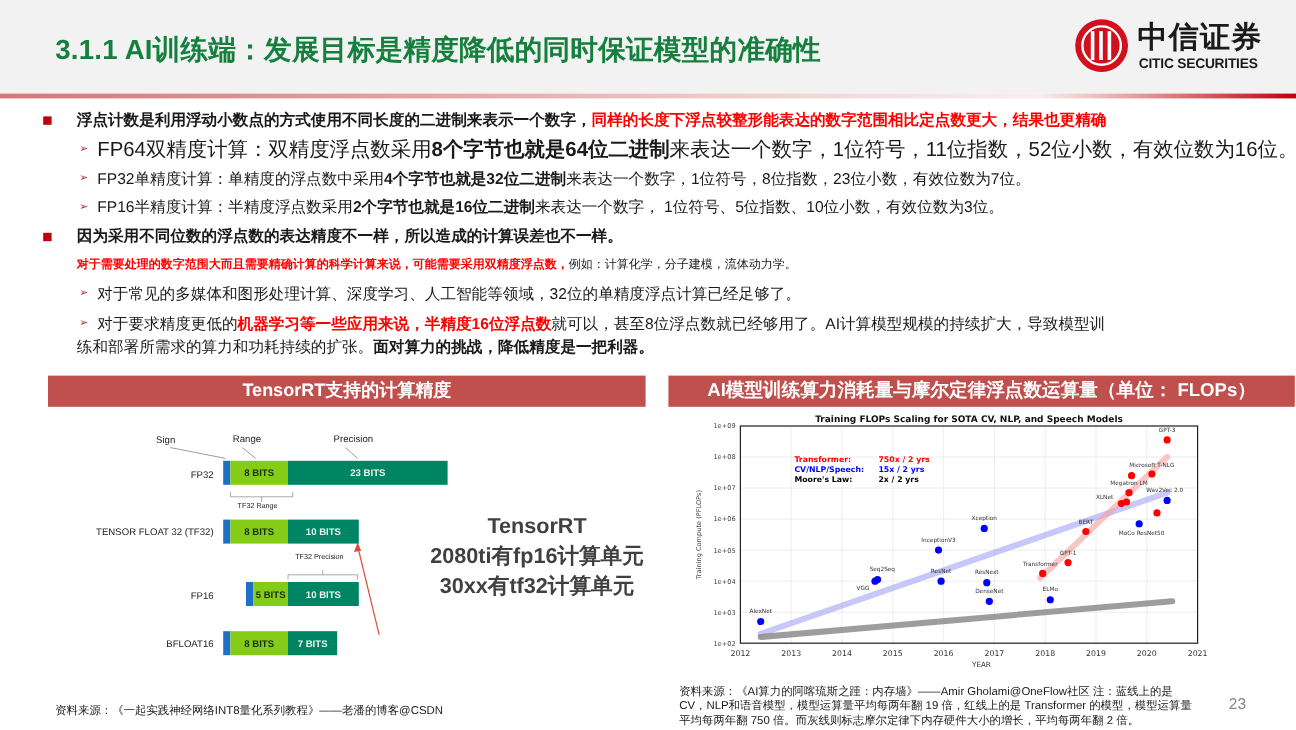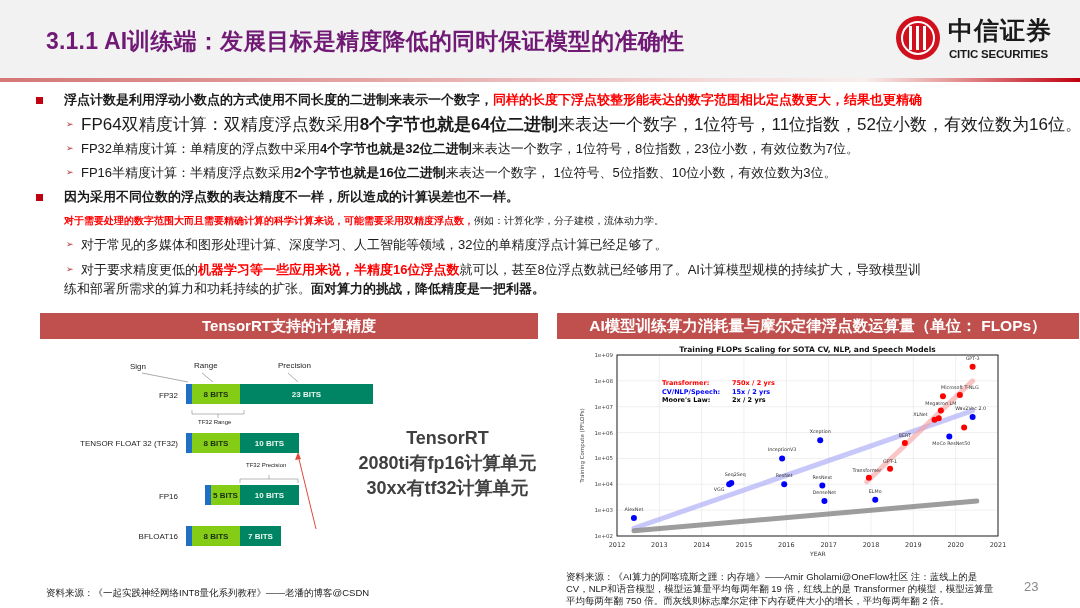--- a/index.html
+++ b/index.html
@@ -1,21 +1,21 @@
 <!DOCTYPE html>
 <html><head>
 <meta charset="utf-8">
 <style>
   * { box-sizing: border-box; margin: 0; padding: 0; }
   html, body { width: 1080px; height: 608px; overflow: hidden; background: #ffffff; }
   body { position: relative; font-family: "Liberation Sans", "DejaVu Sans", sans-serif; color: #1a1a1a; }
 
   
   .header { position: absolute; left: 0; top: 0; width: 1080px; height: 78px; background: #f2f2f2; }
-  .title { position: absolute; left: 46px; top: 26px; font-size: 23px; font-weight: bold; color: #701a75; letter-spacing: 0.2px; white-space: nowrap; }
+  .title { position: absolute; left: 46px; top: 26px; font-size: 23px; font-weight: bold; color: #15803d; letter-spacing: 0.2px; white-space: nowrap; }
   .rule { position: absolute; left: 0; top: 78px; width: 1080px; height: 4px;
           background: linear-gradient(to right, #d47777 0%, #e5a6a6 35%, #f3dada 65%, #f8eeee 80%, #e59a9a 88%, #c0000f 100%); }
   .logo { position: absolute; left: 896px; top: 12px; width: 170px; height: 52px; }
   .logo-mark { position: absolute; left: 0; top: 4px; width: 44px; height: 44px; border-radius: 50%; background: #d0101c; }
   .logo-mark .inner { position: absolute; left: 5px; top: 5px; width: 34px; height: 34px; border-radius: 50%; border: 2px solid #fff; }
   .logo-mark .bar { position: absolute; top: 10px; width: 3px; height: 24px; background: #fff; }
   .logo-cn { position: absolute; left: 52px; top: 2px; font-family: "DejaVu Serif", serif; font-size: 25px; font-weight: bold; color: #1a1a1a; letter-spacing: 1px; white-space: nowrap; }
   .logo-en { position: absolute; left: 53px; top: 36px; font-size: 11.5px; font-weight: bold; color: #1a1a1a; letter-spacing: -0.2px; white-space: nowrap; }
   .line { position: absolute; white-space: nowrap; font-size: 13px; line-height: 16px; }
   .bul1 { position: absolute; width: 7px; height: 7px; background: #c0000f; }

